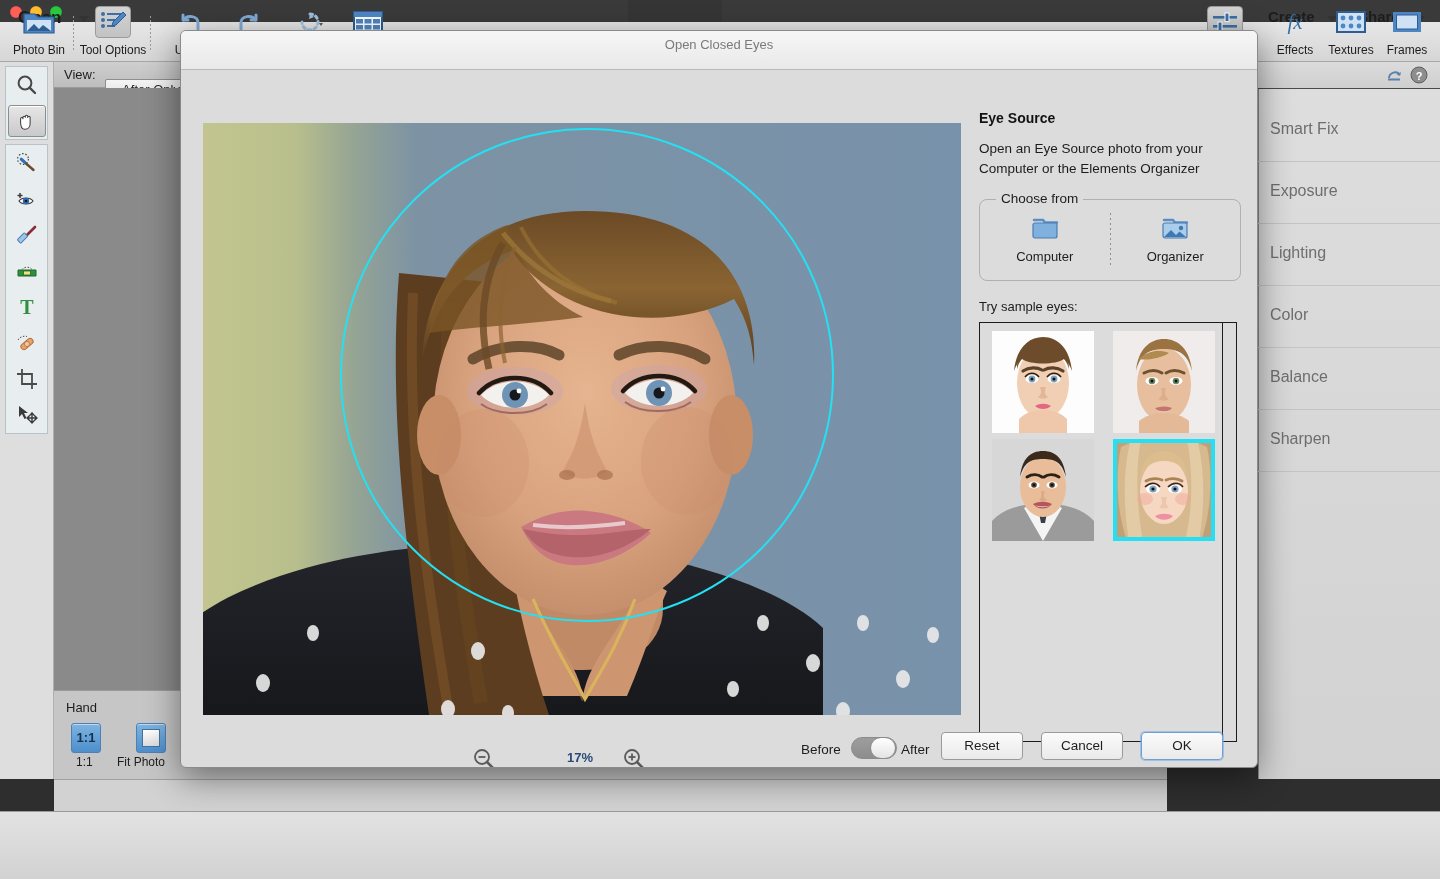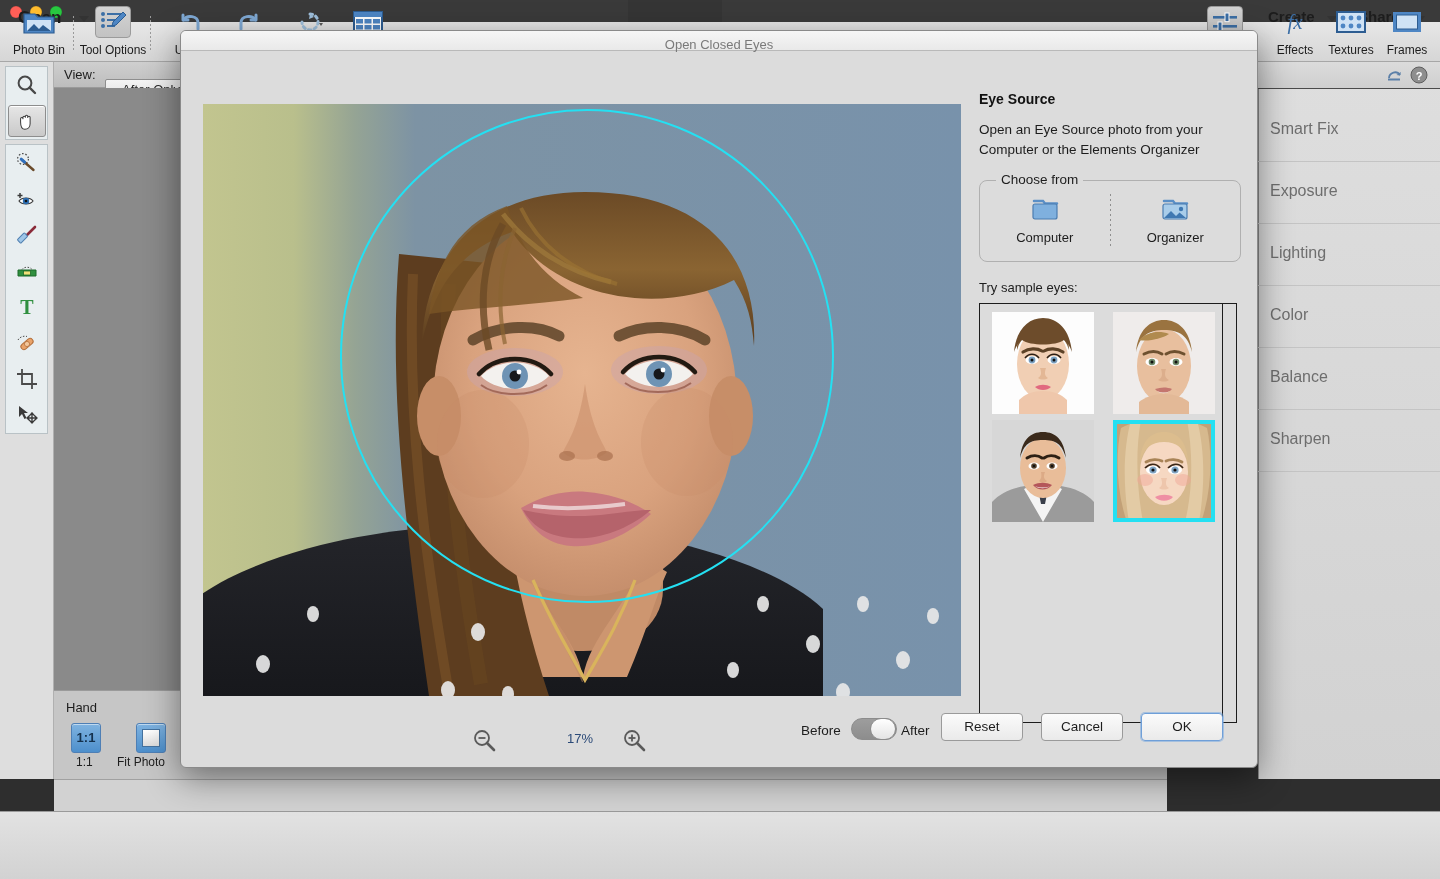--- a/index.html
+++ b/index.html
@@ -170,42 +170,42 @@
   
   .dlg {
     position: absolute; left: 180px; top: 30px; width: 1078px; height: 738px;
     background: #dcdcdc;
     border: 1px solid #8a8a8a;
     border-radius: 6px;
     box-shadow: 0 10px 34px rgba(0,0,0,.45);
     overflow: hidden;
   }
   .dlg-title {
-    height: 20px; background: linear-gradient(#f6f6f6,#e9e9e9);
+    height: 39px; background: linear-gradient(#f6f6f6,#e9e9e9);
     border-bottom: 1px solid #b9b9b9;
     font-size: 13px; color: #7a7a7a; text-align: center; line-height: 28px;
   }
   .dlg-body { position: relative; height: 709px; }
 
   .preview {
     position: absolute; left: 22px; top: 53px; width: 758px; height: 592px;
     background: #5b7288; overflow: hidden;
   }
   .preview svg { display:block; }
   .circle-overlay {
     position: absolute; left: 137px; top: 5px;
     width: 494px; height: 494px;
     border: 2.5px solid #24e0f2; border-radius: 50%;
   }
 
   .zoomrow { position: absolute; left: 290px; top: 676px; width: 220px; height: 34px; }
   .zm { position:absolute; top:0; width:26px;height:26px; }
   .zoom-pct {
     position:absolute; left:79px; top:4px; width:60px; text-align:center;
-    font-size:13px; color:#2b4a78; font-weight:normal;
+    font-size:13px; color:#2b4a78; font-weight:bold;
   }
 
   
   .dcol { position:absolute; left: 798px; top: 40px; width: 262px; }
   .dcol h3 { font-size:14px; color:#121212; font-weight:bold; }
   .dcol p.desc { font-size:13.5px; color:#1d1d1d; line-height:20px; margin-top:13px; }
 
   .fieldset {
     position: relative; margin-top: 20px; height: 82px;
     border: 1px solid #b0b0b0; border-radius: 8px;

